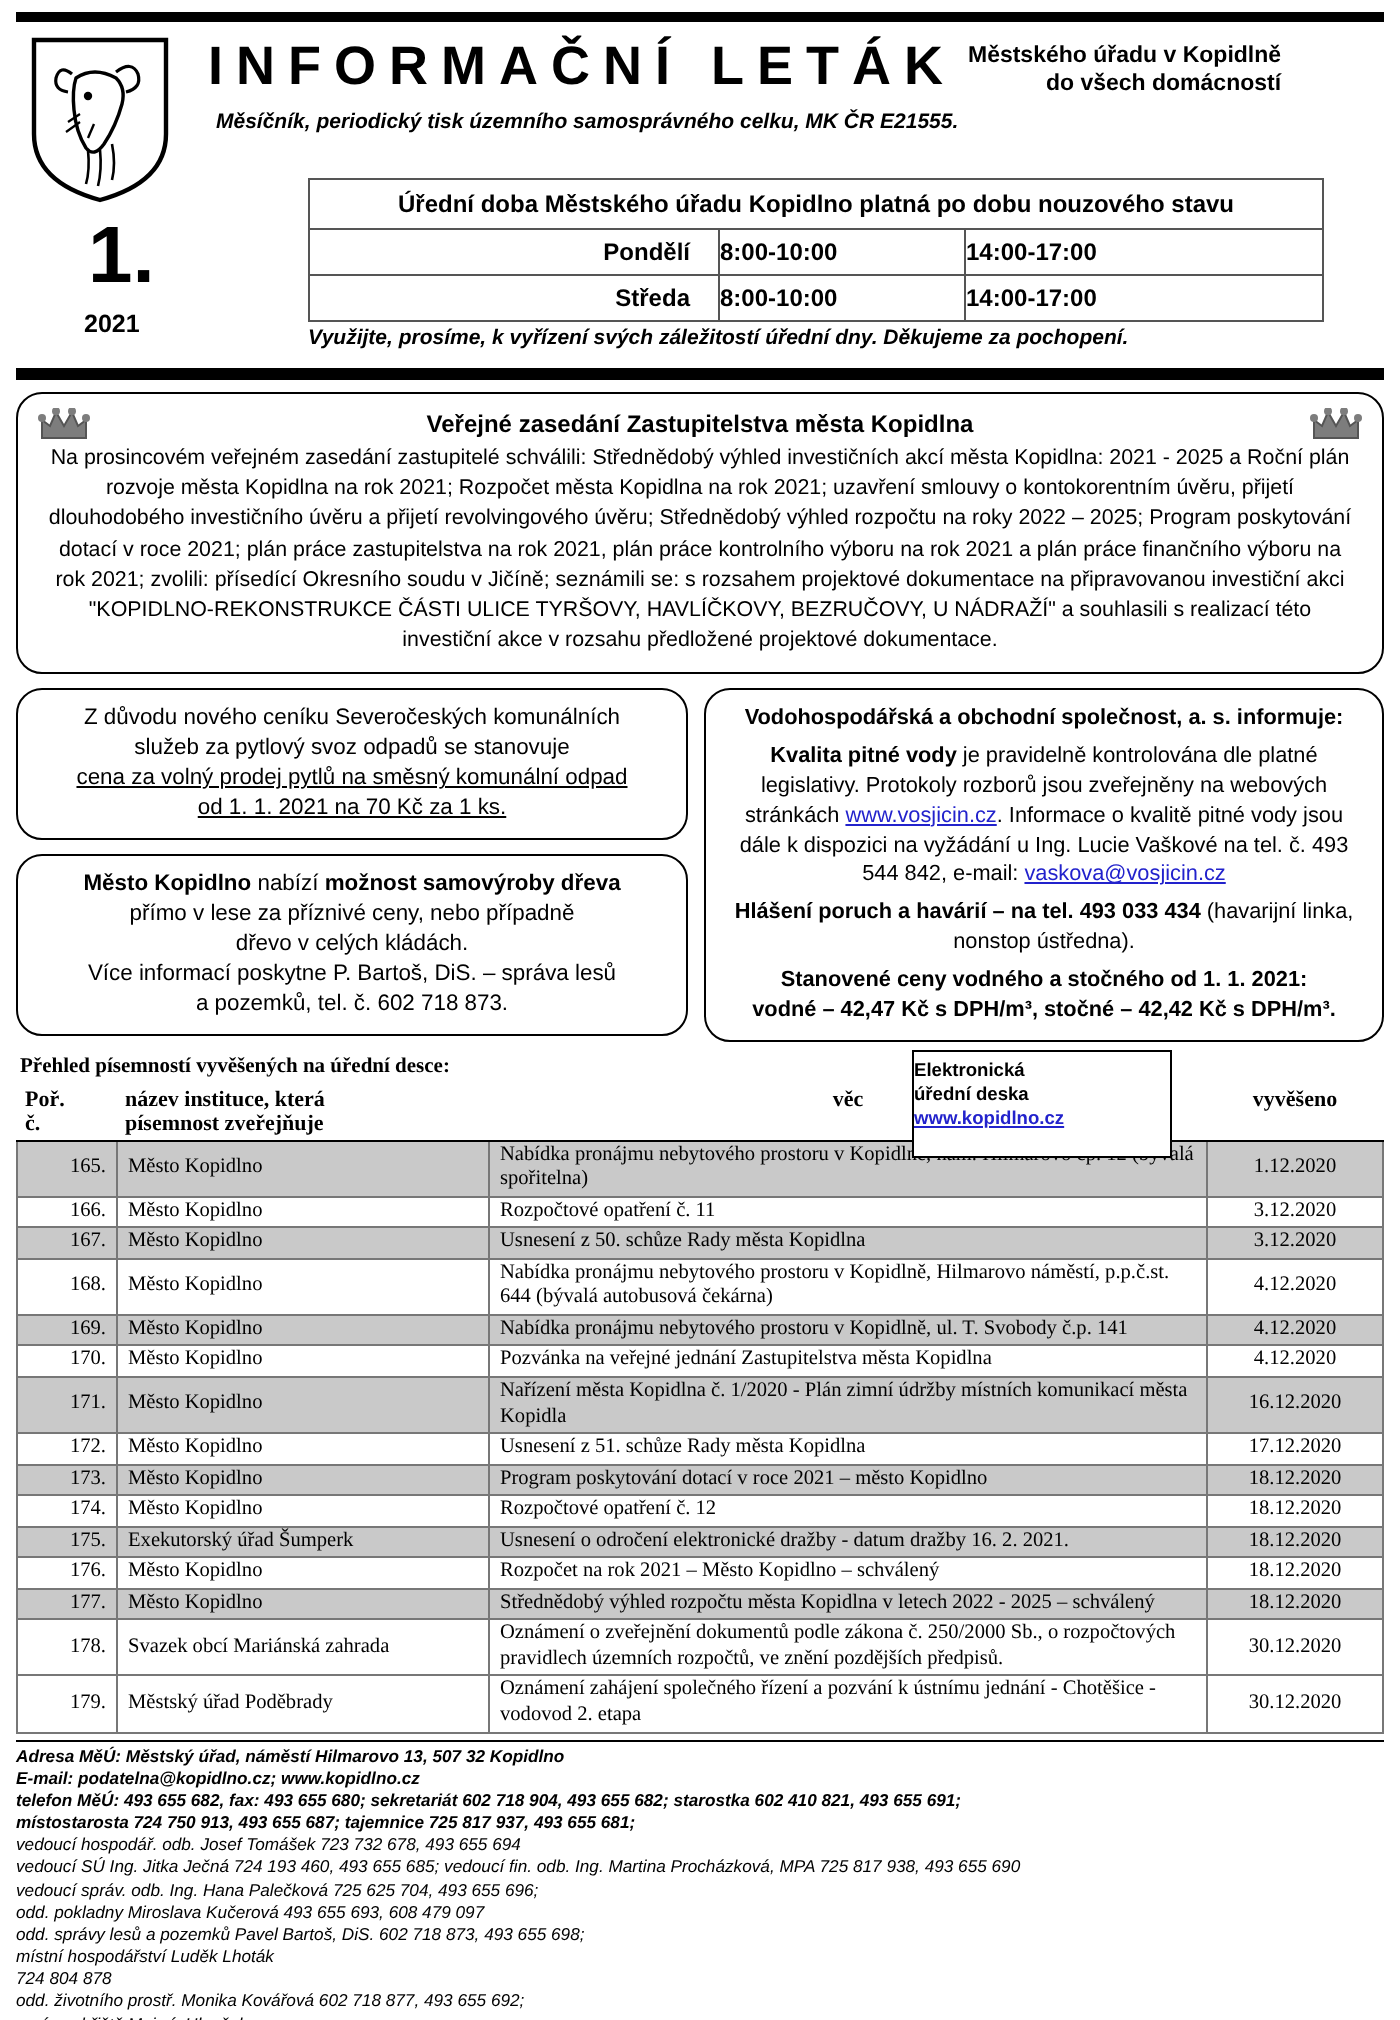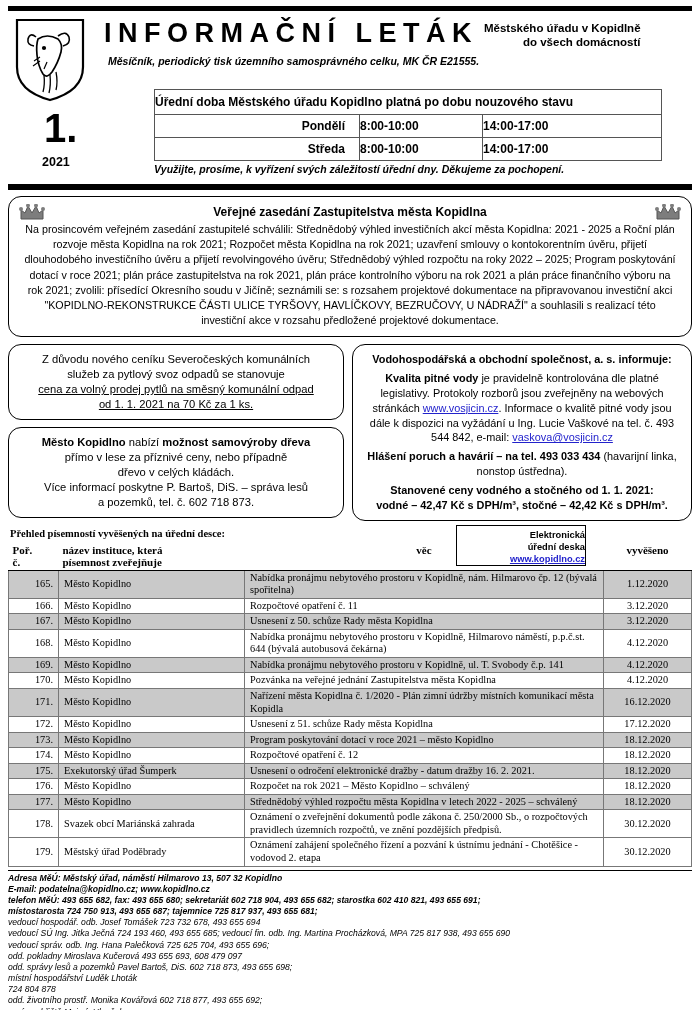--- a/index.html
+++ b/index.html
@@ -26,21 +26,21 @@
     line-height:1.05;white-space:nowrap;
   }
   .title-side{font-size:11.5px;font-weight:bold;line-height:1.25;text-align:right;margin-left:6px;padding-top:2px;}
   .subtitle{position:absolute;left:100px;top:44px;font-size:10.5px;font-style:italic;font-weight:bold;}
 
   .issue-num{position:absolute;left:36px;top:100px;font-size:40px;font-weight:bold;line-height:0.85;}
   .issue-year{position:absolute;left:34px;top:144px;font-size:12.5px;font-weight:bold;}
 
   .hours{position:absolute;left:146px;top:78px;width:508px;border-collapse:collapse;}
   .hours td{border:1px solid #555;font-size:12px;font-weight:bold;padding:4px 0;}
-  .hours .hours-head{text-align:left;padding:5px 0;}
+  .hours .hours-head{text-align:center;padding:5px 0;}
   .hours .d{width:190px;text-align:right;padding-right:14px;}
   .hours .t1{width:122px;text-align:left;}
   .hours .t2{text-align:left;}
   .usenote{position:absolute;left:146px;top:152px;font-size:10.5px;font-style:italic;font-weight:bold;}
 
   
   .rbox{border:1.6px solid #000;border-radius:13px;box-sizing:border-box;}
   .council{padding:6px 12px 8px 12px;position:relative;text-align:center;}
   .council h2{font-size:12px;font-weight:bold;margin:2px 0 3px 0;}
   .council p{font-size:10.7px;line-height:1.42;margin:0;text-align:center;}
@@ -72,22 +72,22 @@
   .c-no{width:42px;text-align:right;}
   .c-inst{width:178px;}
   .c-subj{}
   .c-date{width:80px;text-align:center;}
   th.c-no,th.c-inst{text-align:left;padding-left:14px;}
   th.c-subj{text-align:center;}
   th.c-date{text-align:center;}
   tr.shade td{background:#c9c9c9;}
   .edesk{
     position:absolute;left:456px;top:519px;width:128px;
-    border:1.6px solid #000;background:#fff;text-align:right;
-    padding:3px 0 0 0;font-size:9.3px;line-height:1.3;font-family:"Liberation Sans",sans-serif;
+    border:1.6px solid #000;background:#fff;text-align:left;
+    padding:3px 0 13px 0;font-size:9.3px;line-height:1.3;font-family:"Liberation Sans",sans-serif;
     font-weight:bold;z-index:5;
   }
 
   
   .footer{font-size:8.6px;font-style:italic;line-height:1.3;}
   .footer .strong{font-weight:bold;}
   .fgrid{display:flex;flex-direction:column;}
   .fgrid .fa{width:430px;}
 </style>
 </head>

